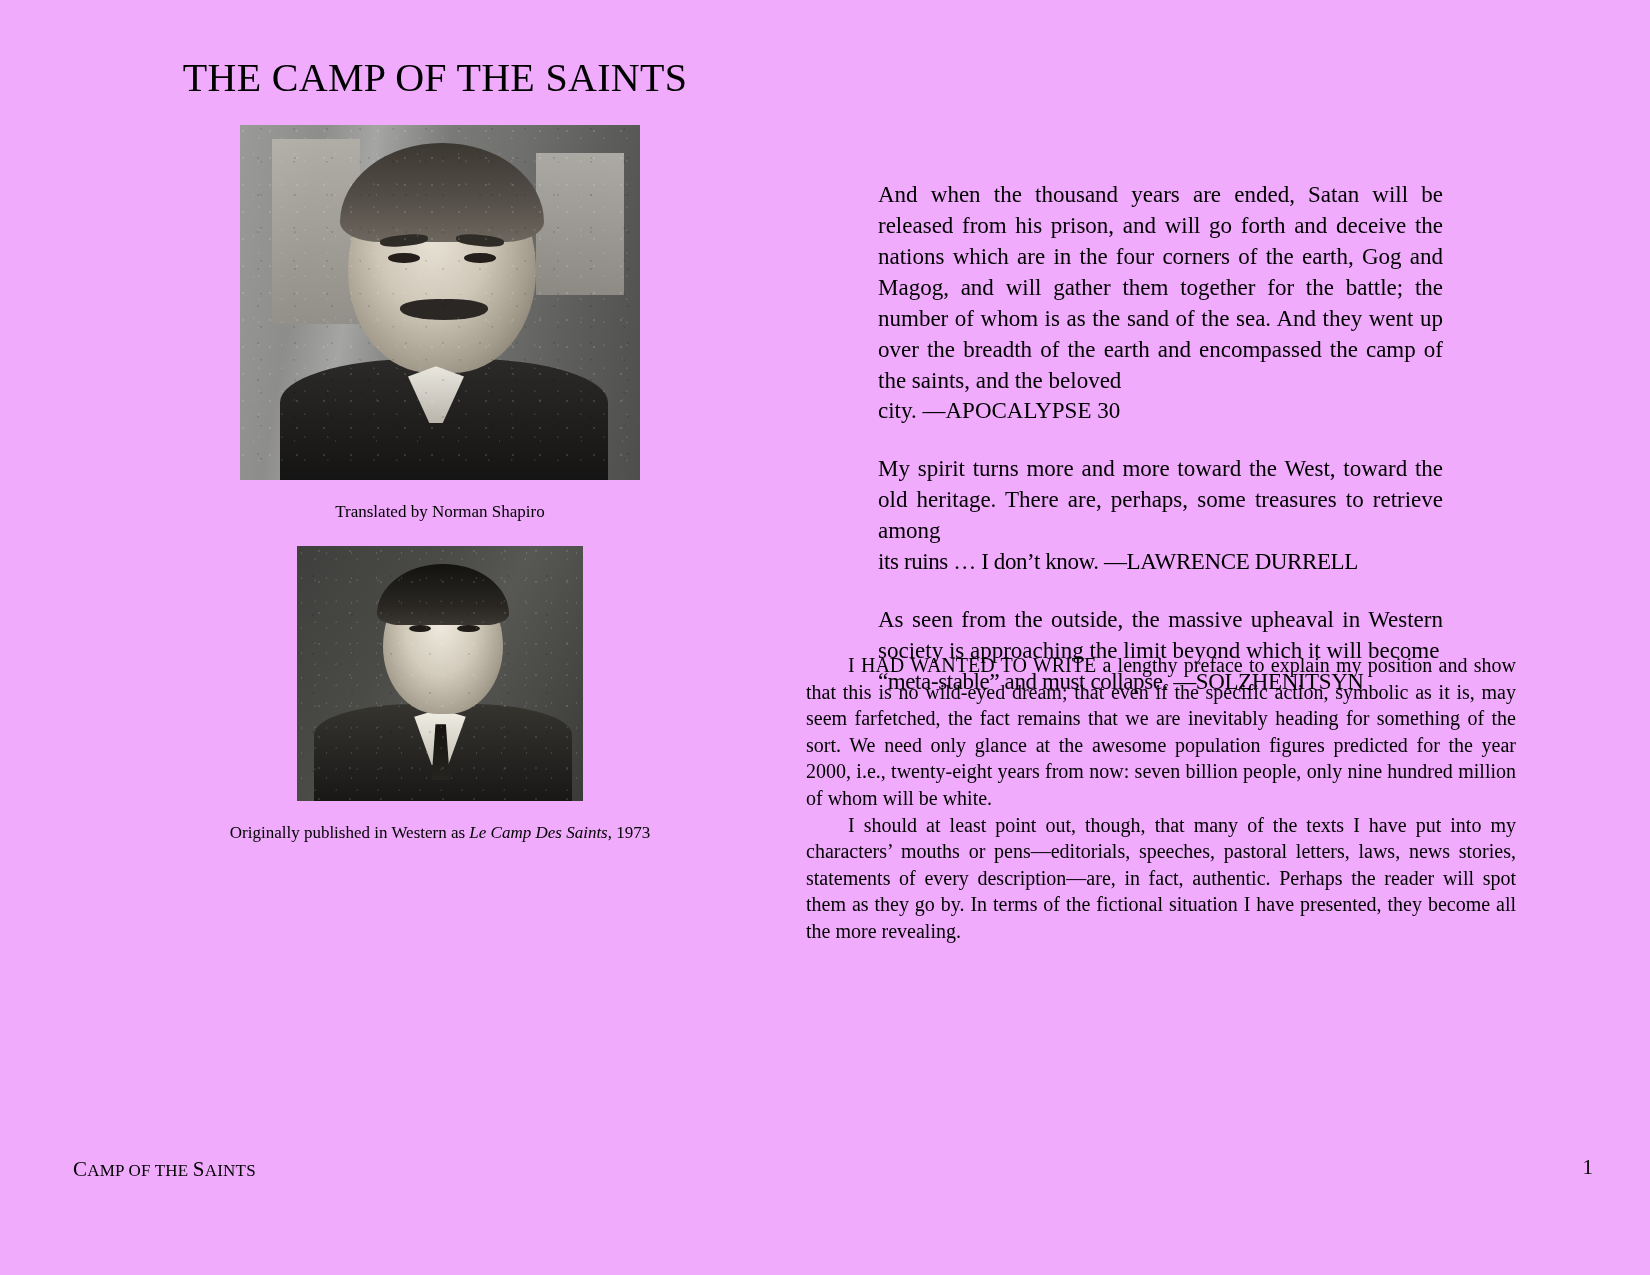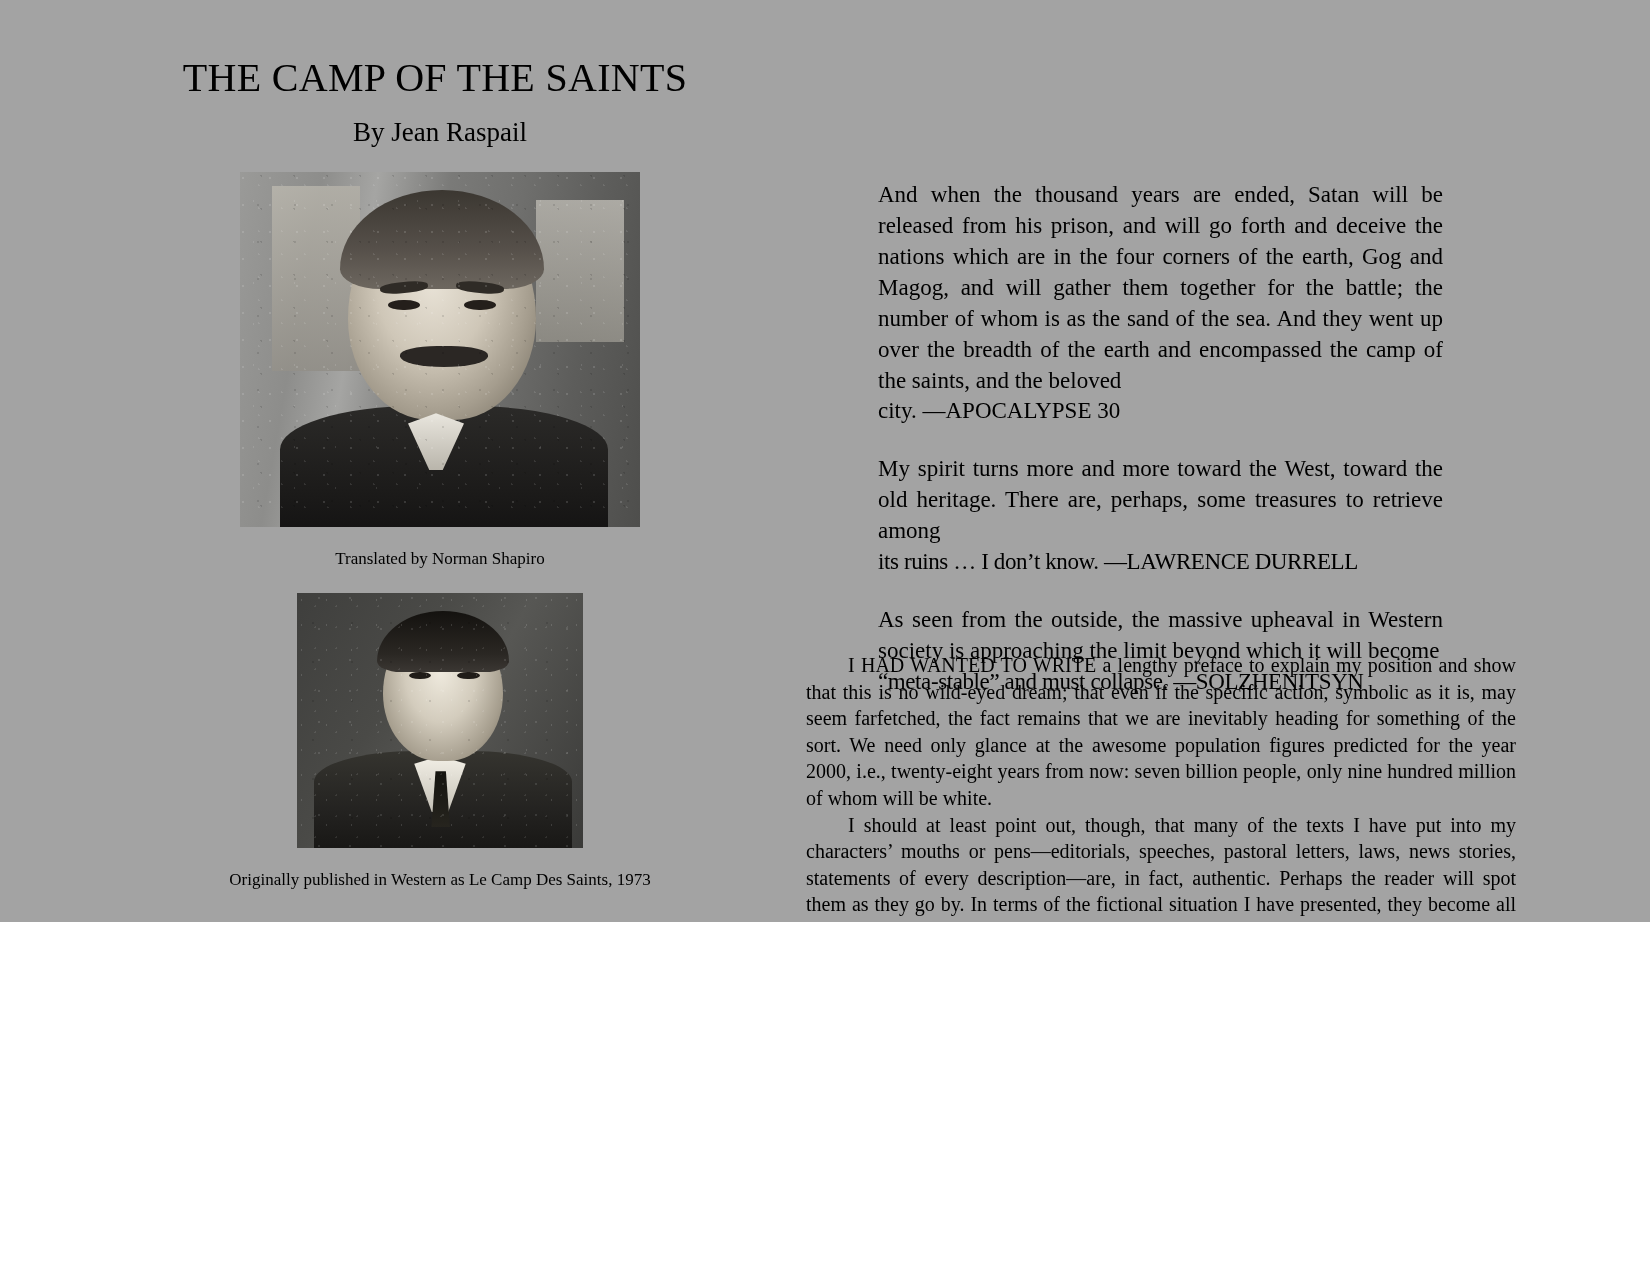--- a/index.html
+++ b/index.html
@@ -3,22 +3,22 @@
 <meta charset="utf-8">
 <style>
   html, body {
     margin: 0;
     padding: 0;
     background: #ffffff;
   }
   .page {
     position: relative;
     width: 1650px;
-    height: 922px;
-    background: #a3a3a3;
+    height: 1275px;
+    background: #f0abfc;
     font-family: "Liberation Serif", "DejaVu Serif", serif;
     color: #000000;
     overflow: hidden;
   }
 
   
   .left-col {
     position: absolute;
     left: 130px;
     top: 56px;
@@ -61,21 +61,21 @@
     margin-top: 24px;
     display: flex;
     justify-content: center;
   }
 
   .caption {
     text-align: center;
     font-size: 17px;
     margin-top: 22px;
   }
-  .caption .ital { }
+  .caption .ital { font-style: italic; }
 
   
   .right-col {
     position: absolute;
     left: 878px;
     top: 180px;
     width: 565px;
   }
   .epigraph {
     font-size: 23px;
@@ -203,21 +203,20 @@
 </style>
 </head>
 <body>
 
 <div class="page">
 
   <div class="left-col">
 
     <div class="book-title">THE CAMP OF THE SAINTS</div>
 
-    <div class="book-author">By Jean Raspail</div>
 
     <div class="portrait-wrap-1">
       <div class="portrait-1">
         <div class="ph-bg p1-bg"></div>
         <div class="p1-frameL"></div>
         <div class="p1-frameR"></div>
         <div class="p1-body"></div>
         <div class="p1-head"></div>
         <div class="p1-hair"></div>
         <div class="p1-brow1"></div>

